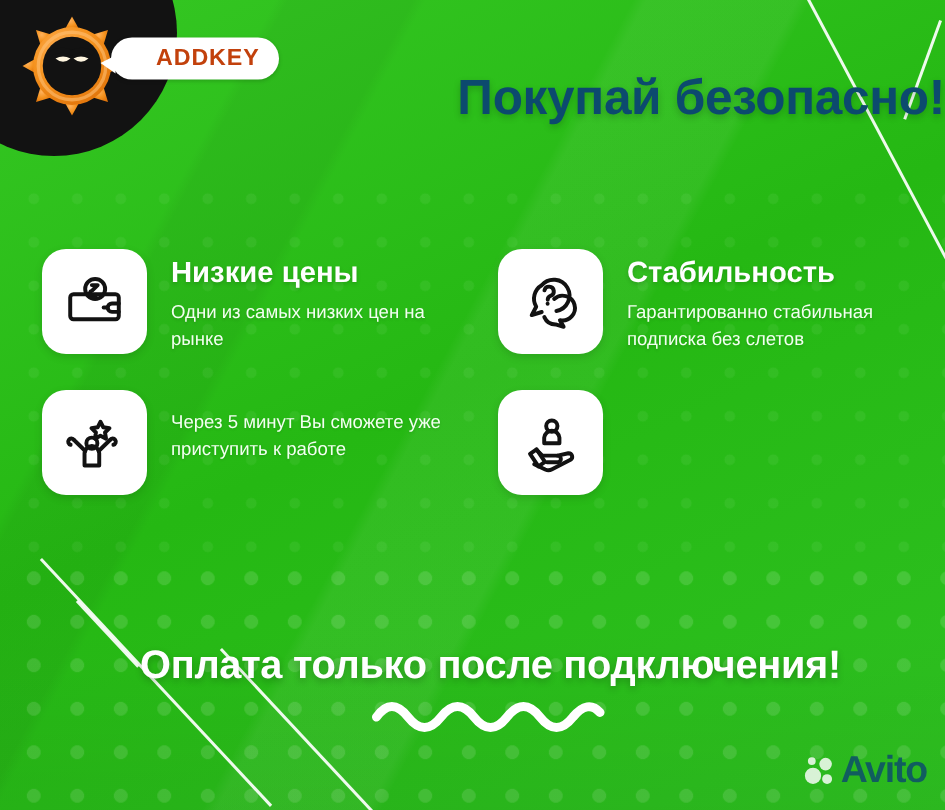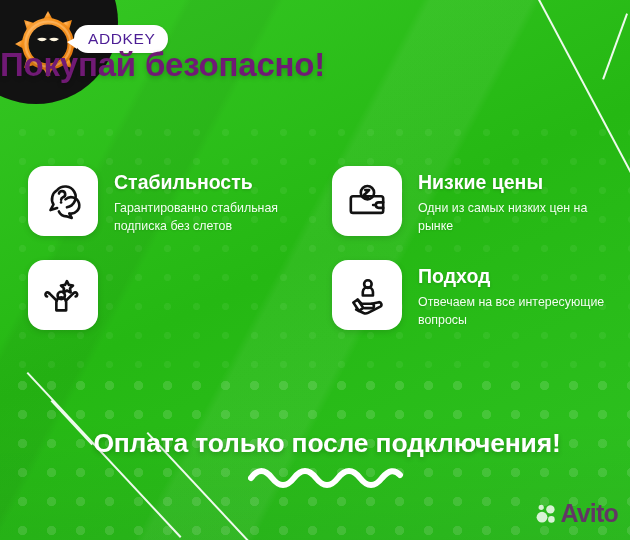--- a/index.html
+++ b/index.html
@@ -122,32 +122,33 @@
     position: absolute;
     left: -7px;
     top: 12px;
     width: 0; height: 0;
     border-top: 5px solid transparent;
     border-bottom: 7px solid transparent;
     border-right: 10px solid #ffffff;
   }
   .logo-badge span {
     font-size: 15.5px;
-    font-weight: 400;
+    font-weight: 700;
     letter-spacing: 0.6px;
-    color: #4c1d95;
-    font-family: "Liberation Sans", sans-serif;
+    color: #c2410c;
+    font-family: "Liberation Sans", sans-serif;
+    margin-left: 16px;
   }
   
   .headline {
     position: absolute;
     left: 0; right: 0;
     top: 46px;
-    text-align: left;
-    color: #701a75;
+    text-align: right;
+    color: #0c4a6e;
     font-size: 33px;
     font-weight: 700;
     letter-spacing: -0.2px;
     text-shadow: 0 2px 5px rgba(0,0,0,0.20);
     font-family: "Liberation Sans", sans-serif;
   }
   
   .features {
     position: absolute;
     left: 28px;
@@ -220,21 +221,21 @@
   .avito {
     position: absolute;
     right: 12px;
     bottom: 12px;
     display: flex;
     align-items: center;
     opacity: 0.82;
   }
   .avito-dots { width: 22px; height: 22px; margin-right: 3px; }
   .avito-word {
-    color: #701a75;
+    color: #0c4a6e;
     font-size: 25px;
     font-weight: 700;
     letter-spacing: -0.8px;
     font-family: "Liberation Sans", sans-serif;
   }
 </style>
 </head>
 <body>
 
 <div class="banner">
@@ -288,85 +289,82 @@
   </div>
 
   <div class="headline">Покупай безопасно!</div>
 
   <div class="features">
 
     <div class="feature">
       <div class="icon-tile">
         <svg viewBox="0 0 48 48" width="42" height="42" aria-hidden="true">
           <g fill="none" stroke="#121212" stroke-width="3" stroke-linecap="round" stroke-linejoin="round">
-            <path d="M28.5 31.2 a12 12 0 1 0 -11.2 -19.6 a12 12 0 0 0 -4.2 16.4 l-3.4 6.4 l7.6 -2.4"></path>
-            <path d="M26.8 22.1 a9.4 9.4 0 1 1 4.6 16.1 l-0.2 0.1 l2.8 5 l-6.1 -1.8 a9.4 9.4 0 0 1 -8.6 -5.6"></path>
-            <path d="M19.4 15.5 a3.6 3.6 0 1 1 4.6 4.2 c-1.3 0.5 -2.1 1.5 -2.1 3"></path>
-            <path d="M21.8 25.6 v0.1"></path>
-          </g>
-        </svg>
-      </div>
-      <div class="feature-text">
-        <div class="feature-title">Стабильность</div>
-        <div class="feature-desc">Гарантированно стабильная подписка без слетов</div>
-      </div>
-    </div>
-
-    <div class="feature">
-      <div class="icon-tile">
-        <svg viewBox="0 0 48 48" width="42" height="42" aria-hidden="true">
-          <g fill="none" stroke="#121212" stroke-width="3" stroke-linecap="round" stroke-linejoin="round">
             <circle cx="24.5" cy="14.5" r="7.6"></circle>
             <path d="M22 11.5 h4.4 l-4.2 4.2 a2.6 2.6 0 1 0 3.2 3.2"></path>
             <path d="M8 18.5 h32 a2.5 2.5 0 0 1 2.5 2.5 v14 a2.5 2.5 0 0 1 -2.5 2.5 h-32 a2.5 2.5 0 0 1 -2.5 -2.5 v-14 a2.5 2.5 0 0 1 2.5 -2.5 z"></path>
             <path d="M42.5 25.5 h-5.2 a3.2 3.2 0 0 0 0 6.4 h5.2"></path>
             <path d="M31 28.5 h2.6"></path>
           </g>
         </svg>
       </div>
       <div class="feature-text">
         <div class="feature-title">Низкие цены</div>
         <div class="feature-desc">Одни из самых низких цен на рынке</div>
+      </div>
+    </div>
+
+    <div class="feature">
+      <div class="icon-tile">
+        <svg viewBox="0 0 48 48" width="42" height="42" aria-hidden="true">
+          <g fill="none" stroke="#121212" stroke-width="3" stroke-linecap="round" stroke-linejoin="round">
+            <path d="M28.5 31.2 a12 12 0 1 0 -11.2 -19.6 a12 12 0 0 0 -4.2 16.4 l-3.4 6.4 l7.6 -2.4"></path>
+            <path d="M26.8 22.1 a9.4 9.4 0 1 1 4.6 16.1 l-0.2 0.1 l2.8 5 l-6.1 -1.8 a9.4 9.4 0 0 1 -8.6 -5.6"></path>
+            <path d="M19.4 15.5 a3.6 3.6 0 1 1 4.6 4.2 c-1.3 0.5 -2.1 1.5 -2.1 3"></path>
+            <path d="M21.8 25.6 v0.1"></path>
+          </g>
+        </svg>
+      </div>
+      <div class="feature-text">
+        <div class="feature-title">Стабильность</div>
+        <div class="feature-desc">Гарантированно стабильная подписка без слетов</div>
       </div>
     </div>
 
     <div class="feature">
       <div class="icon-tile">
         <svg viewBox="0 0 48 48" width="42" height="42" aria-hidden="true">
           <g fill="none" stroke="#121212" stroke-width="3" stroke-linecap="round" stroke-linejoin="round">
             <path d="M28.5 8.2 l2.2 4.2 l4.7 0.7 l-3.4 3.3 l0.8 4.7 l-4.3 -2.2 l-4.2 2.2 l0.8 -4.7 l-3.4 -3.3 l4.7 -0.7 z"></path>
             <circle cx="22" cy="24.5" r="4.2"></circle>
             <path d="M16.4 41.5 v-9.4 a5.8 5.8 0 0 1 5.6 -5.4 a5.8 5.8 0 0 1 5.6 5.4 v9.4 z"></path>
             <path d="M17 30.5 l-8.6 -8.4"></path>
             <path d="M27.2 30.5 l8.6 -8.4"></path>
             <path d="M8.4 22.1 a2.4 2.4 0 1 0 -2.6 3.6"></path>
             <path d="M35.8 22.1 a2.4 2.4 0 1 1 2.6 3.6"></path>
           </g>
         </svg>
       </div>
       <div class="feature-text">
+        <div class="feature-desc">Через 5 минут Вы сможете уже приступить к работе</div>
       </div>
     </div>
 
     <div class="feature">
       <div class="icon-tile">
         <svg viewBox="0 0 48 48" width="42" height="42" aria-hidden="true">
           <g fill="none" stroke="#121212" stroke-width="3" stroke-linecap="round" stroke-linejoin="round">
             <circle cx="25" cy="11.5" r="4.3"></circle>
             <path d="M19.2 24.5 v-4.2 a5.8 5.8 0 0 1 5.8 -5.2 a5.8 5.8 0 0 1 5.8 5.2 v4.2 z"></path>
             <path d="M13.2 29.4 l4.6 4.6 h11.6 a2.5 2.5 0 0 1 0 5 h-8"></path>
             <path d="M29.4 34 l8.2 -1.8 a2.7 2.7 0 0 1 1.6 5 l-14 7.2 a6 6 0 0 1 -5.2 0.2 l-8.4 -4"></path>
             <path d="M13.4 29.2 l-5 3.4 l6.4 9.6 l5 -3.4 z"></path>
           </g>
         </svg>
       </div>
-      <div class="feature-text">
-        <div class="feature-title">Подход</div>
-        <div class="feature-desc">Отвечаем на все интересующие вопросы</div>
-      </div>
     </div>
 
   </div>
 
   <div class="footline">Оплата только после подключения!</div>
 
   <div class="squiggle">
     <svg viewBox="0 0 165 30" width="165" height="30" aria-hidden="true">
       <path d="M3 16 q10 -14 21 0 q11 14 22 0 q11 -14 22 0 q11 14 22 0 q11 -14 22 0 q11 14 22 0 q10 -12 18 -3" fill="none" stroke="#ffffff" stroke-width="6" stroke-linecap="round"></path>
     </svg>

